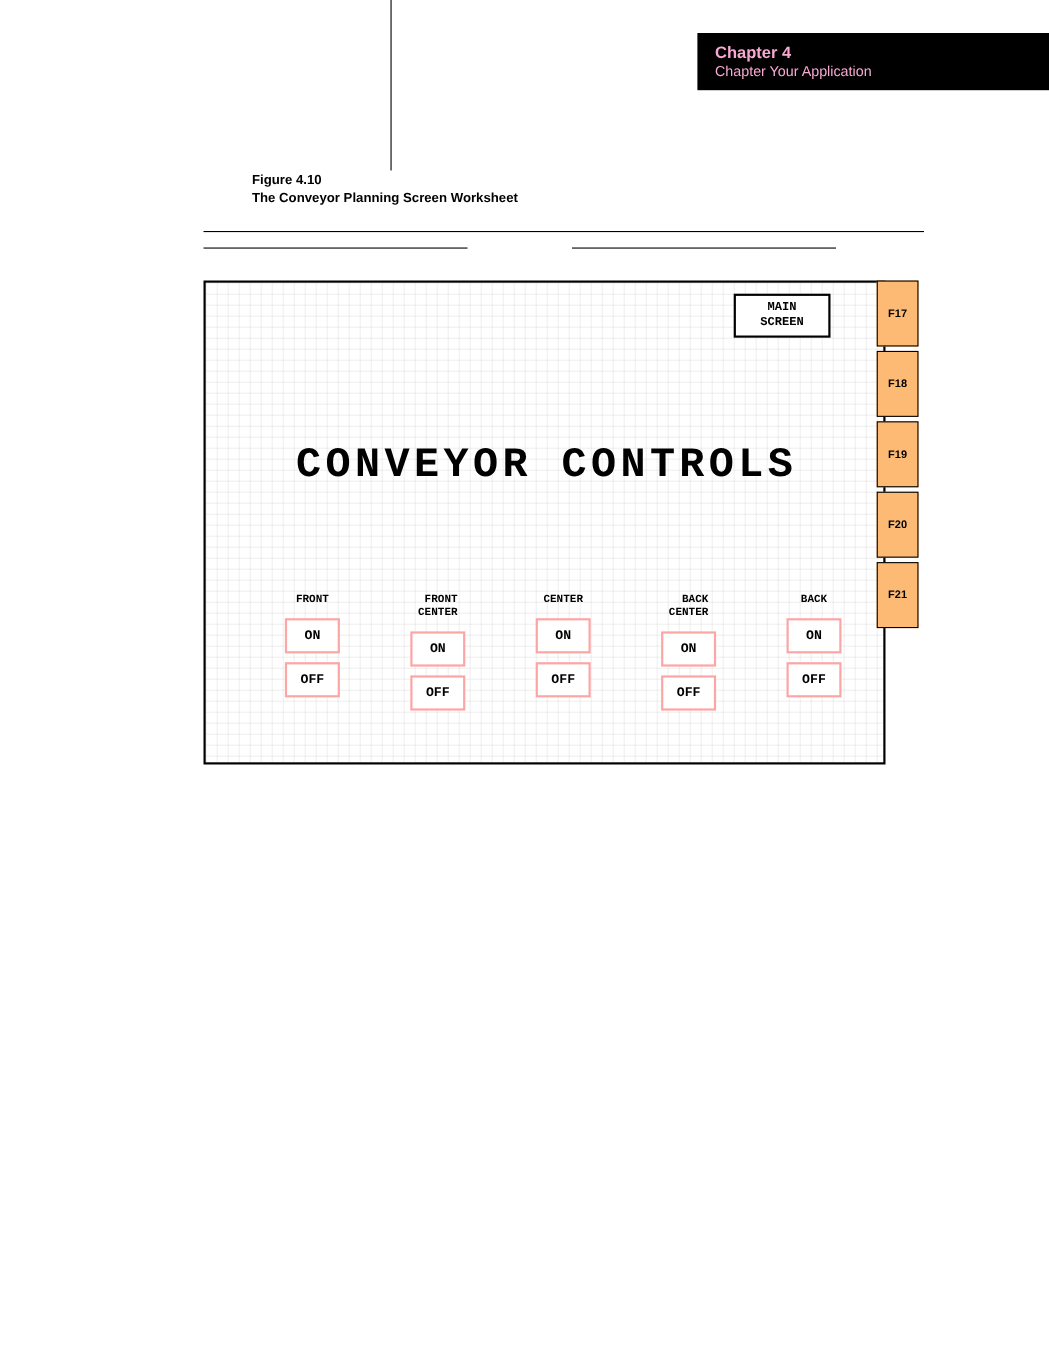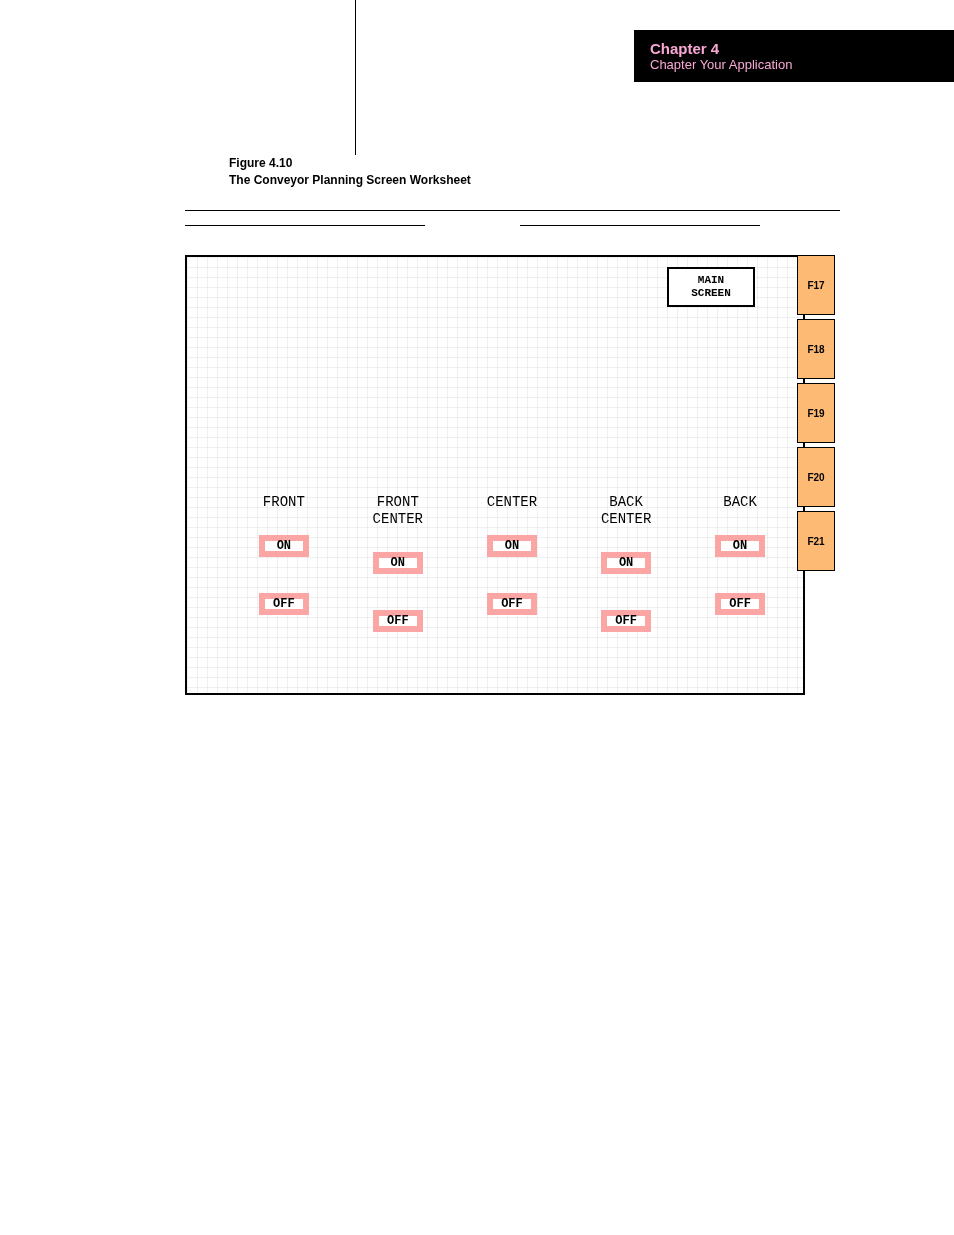--- a/index.html
+++ b/index.html
@@ -203,41 +203,41 @@
     }
 
     .control-col {
       display: flex;
       flex-direction: column;
       align-items: center;
       gap: 4px;
     }
 
     .control-label {
-      font-size: 14px;
-      font-weight: normal;
+      font-size: 10px;
+      font-weight: bold;
       font-family: 'Courier New', monospace;
-      text-align: center;
+      text-align: right;
       line-height: 1.2;
       margin-bottom: 4px;
     }
 
     .control-btn {
       width: 50px;
-      height: 22px;
-      border: 6px solid #fca5a5;
+      height: 32px;
+      border: 2px solid #fca5a5;
       background: #fff;
       display: flex;
       align-items: center;
       justify-content: center;
       font-size: 12px;
       font-weight: bold;
       font-family: 'Courier New', monospace;
       cursor: pointer;
-      margin: 16px 0;
+      margin: 2px 0;
     }
   </style>
 </head>
 <body>
 
 <div class="chapter-header">
   <div class="chapter-number">Chapter 4</div>
   <div class="chapter-title">Chapter Your Application</div>
 </div>
 
@@ -266,20 +266,21 @@
           <path d="M 50 0 L 0 0 0 50" fill="none" stroke="#666" stroke-width="0.6"></path>
         </pattern>
       </defs>
       <rect width="100%" height="100%" fill="url(#smallGrid)"></rect>
     </svg>
 
     <div class="main-screen-btn">
       <span>MAIN<br>SCREEN</span>
     </div>
 
+    <div class="conveyor-title">CONVEYOR CONTROLS</div>
 
     <div class="controls-row">
 
       <div class="control-col">
         <div class="control-label">FRONT</div>
         <div class="control-btn">ON</div>
         <div class="control-btn">OFF</div>
       </div>
 
       <div class="control-col">

